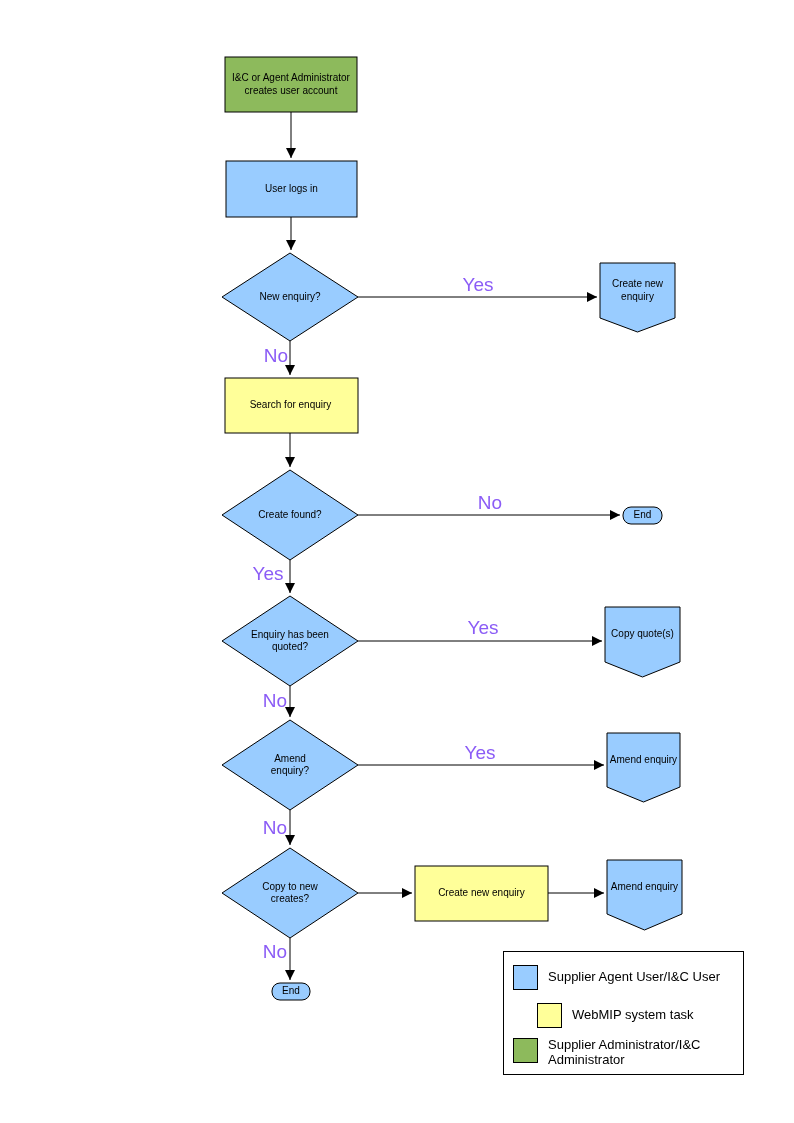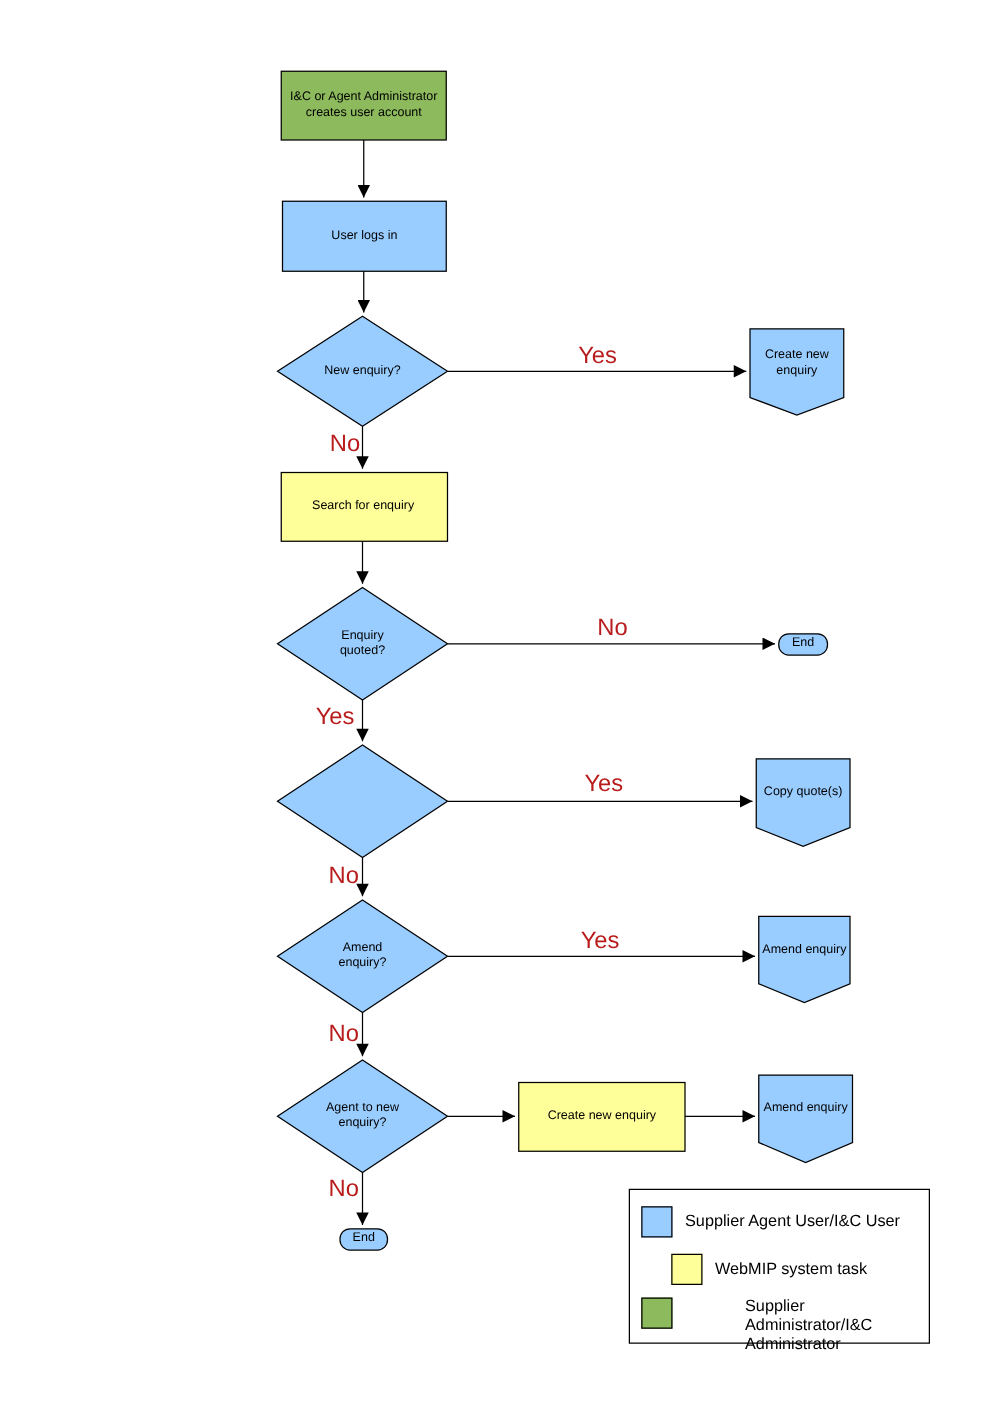--- a/index.html
+++ b/index.html
@@ -7,32 +7,32 @@
     position:relative; width:794px; height:1123px; background:#ffffff;
     font-family:"Liberation Sans", sans-serif; color:#000; overflow:hidden;
   }
   #diagram-svg { position:absolute; left:0; top:0; }
   .node-label {
     position:absolute; display:flex; align-items:center; justify-content:center;
     text-align:center; font-size:10px; line-height:1.25; color:#000;
   }
   .edge-label {
     position:absolute; transform:translate(-50%,-50%);
-    font-size:19px; color:#b91c1c; white-space:nowrap;
+    font-size:19px; color:#8b5cf6; white-space:nowrap;
   }
   #legend-box {
     position:absolute; left:503px; top:951px; width:239px; height:122px;
     border:1px solid #000; background:#fff;
   }
   .legend-row { position:absolute; left:9px; display:flex; align-items:center; }
   .legend-swatch {
     width:23px; height:23px; border:1px solid #000; flex:0 0 auto; margin-right:10px;
   }
   .legend-label { font-size:13px; line-height:1.15; max-width:190px; }
-  .legend-row.top-align { align-items:flex-start;gap:48px; }
+  .legend-row.top-align { align-items:flex-start; }
 </style>
 </head>
 <body>
 
 <div id="page">
 
   <svg id="diagram-svg" width="794" height="1123" viewBox="0 0 794 1123">
     <defs>
       <marker id="arrow" viewBox="0 0 10 10" refX="10" refY="5" markerWidth="12" markerHeight="10" orient="auto-start-reverse">
         <path d="M0 0 L10 5 L0 10 Z" fill="#000"></path>
@@ -73,26 +73,27 @@
       <polygon points="607,860 682,860 682,914 644.5,930 607,914" fill="#99CCFF"></polygon>
       <rect x="272" y="983" width="38" height="17" rx="8" ry="8" fill="#99CCFF"></rect>
     </g>
   </svg>
 
   <div class="node-label" style="left:226px; top:161px; width:131px; height:56px;">User logs in</div>
   <div class="node-label" style="left:228px; top:57px; width:126px; height:55px;">I&amp;C or Agent Administrator creates user account</div>
   <div class="node-label" style="left:222px; top:253px; width:136px; height:88px;">New enquiry?</div>
   <div class="node-label" style="left:600px; top:263px; width:75px; height:55px; padding:0 8px; box-sizing:border-box;">Create new enquiry</div>
   <div class="node-label" style="left:225px; top:378px; width:131px; height:55px;">Search for enquiry</div>
-  <div class="node-label" style="left:222px; top:470px; width:136px; height:90px; padding:0 35px; box-sizing:border-box;">Enquiry quoted?</div>
+  <div class="node-label" style="left:222px; top:470px; width:136px; height:90px; padding:0 35px; box-sizing:border-box;">Create found?</div>
   <div class="node-label" style="left:623px; top:507px; width:39px; height:17px;">End</div>
+  <div class="node-label" style="left:222px; top:596px; width:136px; height:90px; padding:0 24px; box-sizing:border-box;">Enquiry has been quoted?</div>
   <div class="node-label" style="left:605px; top:607px; width:75px; height:55px;">Copy quote(s)</div>
   <div class="node-label" style="left:222px; top:720px; width:136px; height:90px; padding:0 38px; box-sizing:border-box;">Amend enquiry?</div>
   <div class="node-label" style="left:607px; top:733px; width:73px; height:54px;">Amend enquiry</div>
-  <div class="node-label" style="left:222px; top:848px; width:136px; height:90px; padding:0 33px; box-sizing:border-box;">Agent to new enquiry?</div>
+  <div class="node-label" style="left:222px; top:848px; width:136px; height:90px; padding:0 33px; box-sizing:border-box;">Copy to new creates?</div>
   <div class="node-label" style="left:415px; top:866px; width:133px; height:55px;">Create new enquiry</div>
   <div class="node-label" style="left:607px; top:860px; width:75px; height:54px;">Amend enquiry</div>
   <div class="node-label" style="left:272px; top:983px; width:38px; height:17px;">End</div>
 
   <div class="edge-label" style="left:478px; top:285px;">Yes</div>
   <div class="edge-label" style="left:276px; top:356px;">No</div>
   <div class="edge-label" style="left:490px; top:503px;">No</div>
   <div class="edge-label" style="left:268px; top:574px;">Yes</div>
   <div class="edge-label" style="left:483px; top:628px;">Yes</div>
   <div class="edge-label" style="left:275px; top:701px;">No</div>

